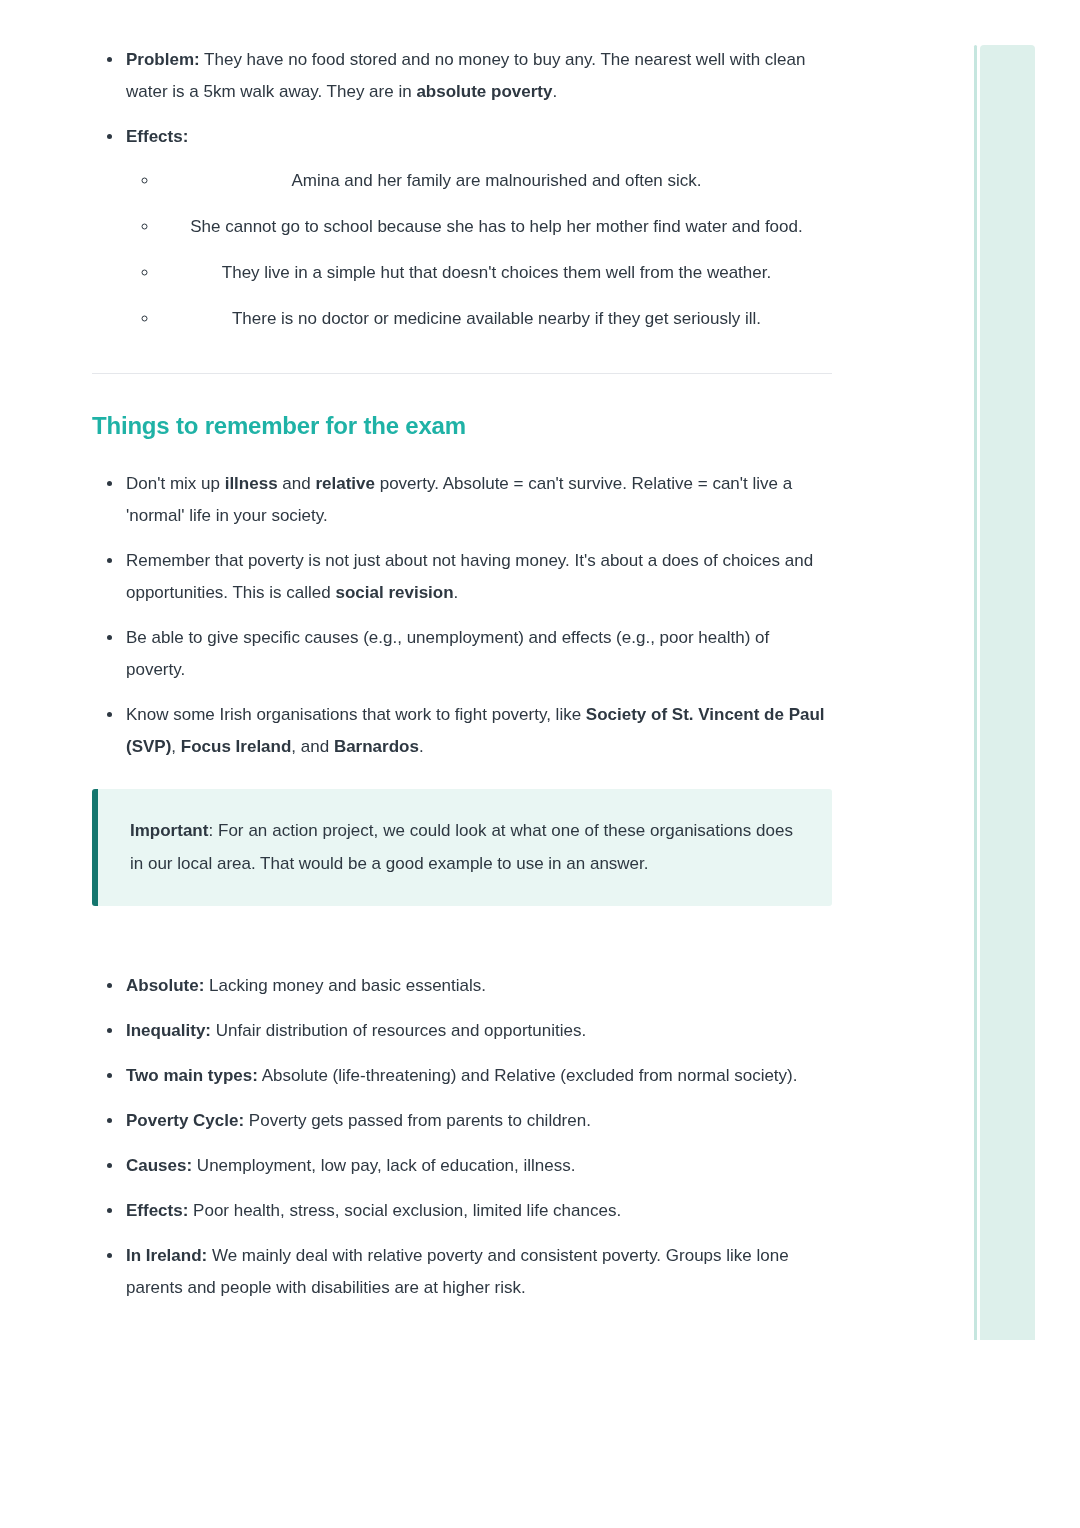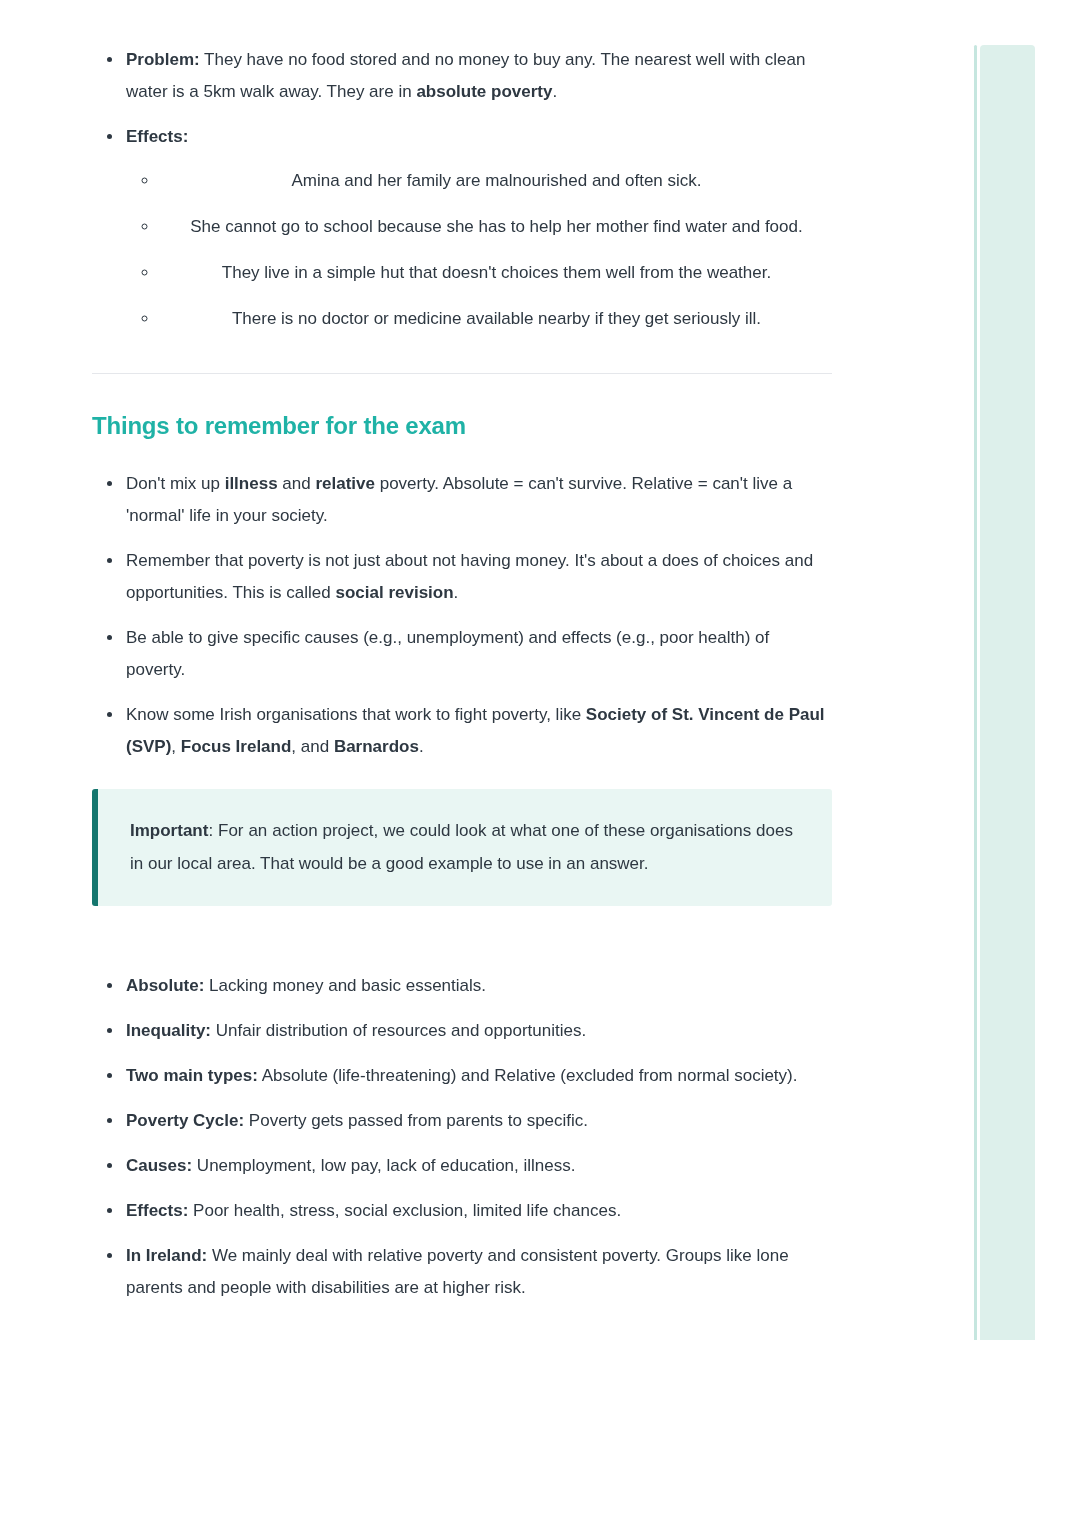--- a/index.html
+++ b/index.html
@@ -57,20 +57,20 @@
         <li><span>Be able to give specific causes (e.g., unemployment) and effects (e.g., poor health) of poverty.</span></li>
         <li><span>Know some Irish organisations that work to fight poverty, like </span><span class="b">Society of St. Vincent de Paul (SVP)</span><span>, </span><span class="b">Focus Ireland</span><span>, and </span><span class="b">Barnardos</span><span>.</span></li>
       </ul>
       <div class="callout">
         <p><span class="b">Important</span><span>: For an action project, we could look at what one of these organisations does in our local area. That would be a good example to use in an answer.</span></p>
       </div>
       <ul>
         <li><span class="b">Absolute:</span><span> Lacking money and basic essentials.</span></li>
         <li><span class="b">Inequality:</span><span> Unfair distribution of resources and opportunities.</span></li>
         <li><span class="b">Two main types:</span><span> Absolute (life-threatening) and Relative (excluded from normal society).</span></li>
-        <li><span class="b">Poverty Cycle:</span><span> Poverty gets passed from parents to specific.</span></li>
+        <li><span class="b">Poverty Cycle:</span><span> Poverty gets passed from parents to children.</span></li>
         <li><span class="b">Causes:</span><span> Unemployment, low pay, lack of education, illness.</span></li>
         <li><span class="b">Effects:</span><span> Poor health, stress, social exclusion, limited life chances.</span></li>
         <li><span class="b">In Ireland:</span><span> We mainly deal with relative poverty and consistent poverty. Groups like lone parents and people with disabilities are at higher risk.</span></li>
       </ul>
     </main>
   <div class="copyright">(c) Knowunity 2025</div>
 </div>
 
 </body></html>

